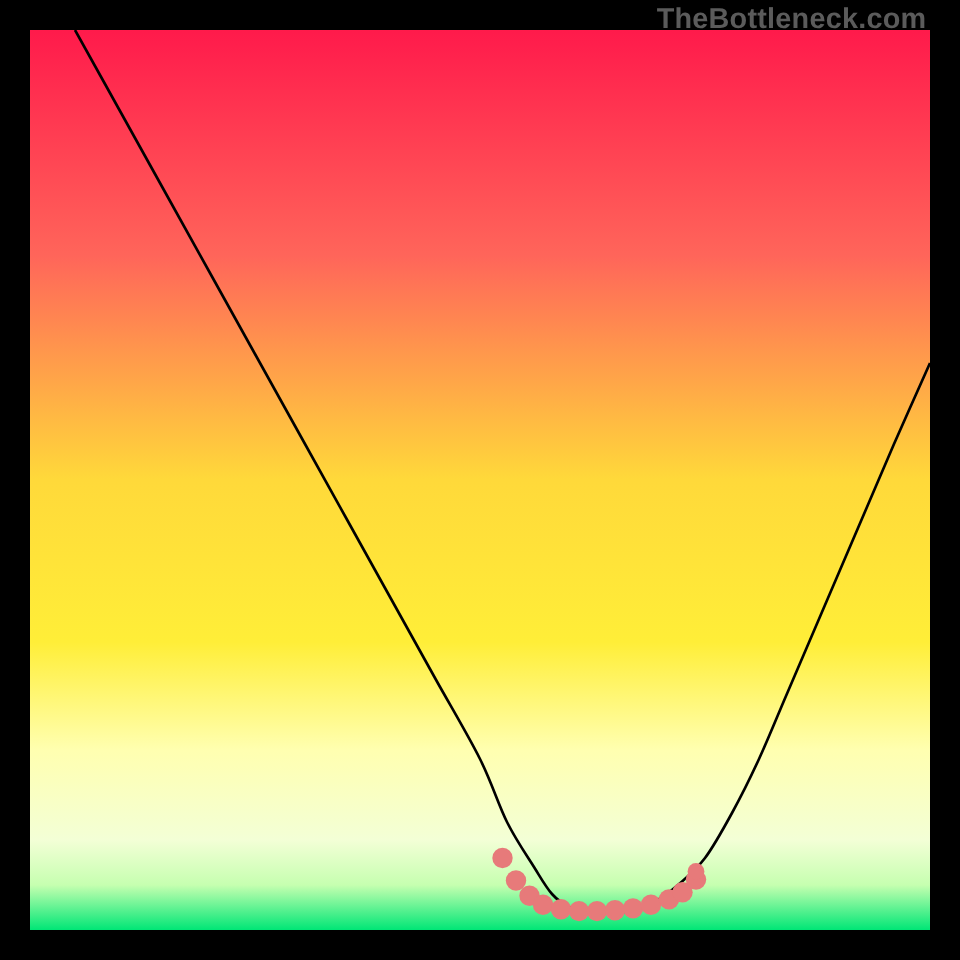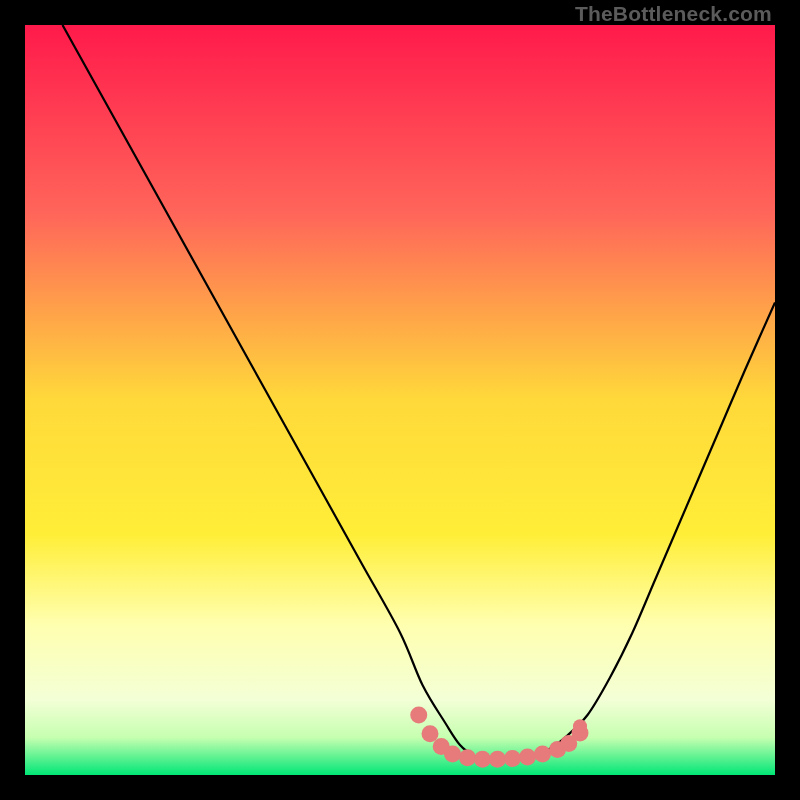--- a/index.html
+++ b/index.html
@@ -23,21 +23,21 @@
     left: 0;
     top: 0;
     width: 750px;
     height: 750px;
   }
   .watermark {
     position: absolute;
     top: 2px;
     right: 28px;
     font-family: Arial, Helvetica, sans-serif;
-    font-size: 21px;
+    font-size: 24px;
     font-weight: 600;
     color: #5b5b5b;
     letter-spacing: 0.2px;
   }
   svg { display: block; }
 </style>
 </head>
 <body>
 
 <div class="frame">

